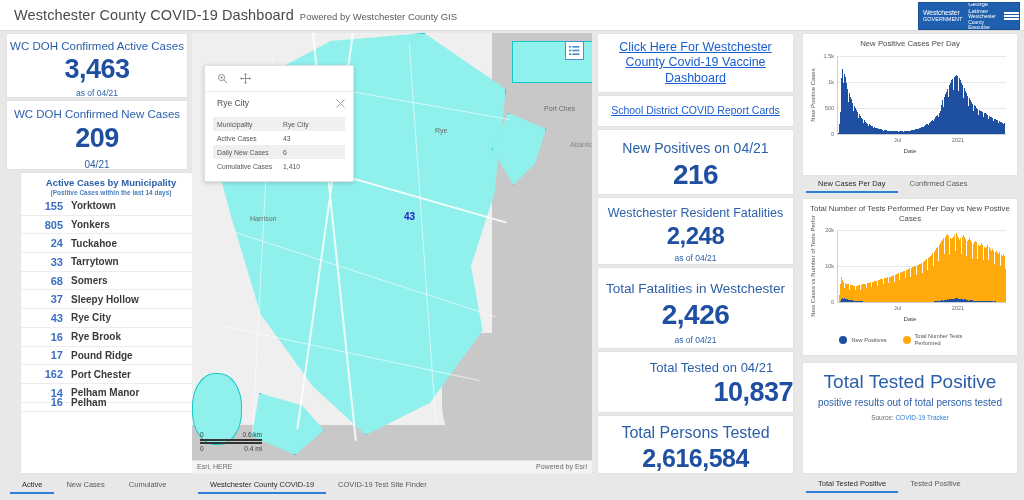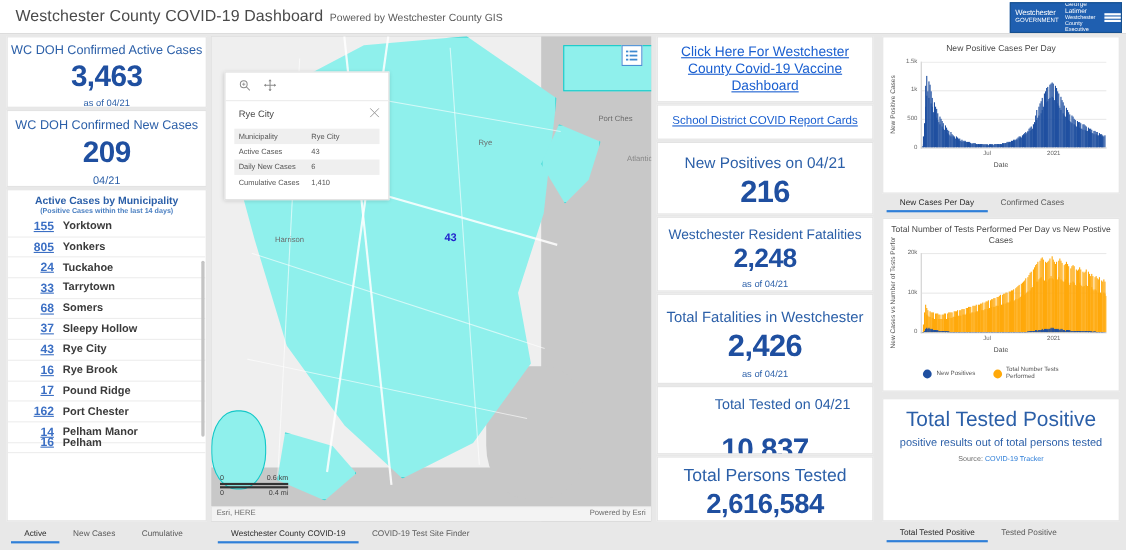--- a/index.html
+++ b/index.html
@@ -53,30 +53,30 @@
   #card-active{left:6px;top:33px;width:182px;height:65px;}
   #card-active .stat-title{margin-top:6px;}
   #card-active .stat-value{font-size:27px;margin-top:2px;}
   #card-active .stat-note{margin-top:3px;}
 
   #card-new{left:6px;top:100px;width:182px;height:70px;}
   #card-new .stat-title{margin-top:7px;}
   #card-new .stat-value{font-size:27px;margin-top:3px;}
   #card-new .stat-note{margin-top:5px;font-size:10px;}
 
-  #card-muni{left:6px;top:172px;width:182px;height:302px;}
+  #card-muni{left:20px;top:172px;width:182px;height:302px;}
   .muni-head{padding-top:4px;}
   .muni-head .t{text-align:center;color:#2b5fa8;font-size:9.5px;font-weight:700;}
   .muni-head .s{text-align:center;color:#4a7fc1;font-size:6.5px;font-weight:700;margin-top:1px;}
   .muni-list{position:relative;height:276px;overflow:hidden;margin-top:1px;}
   .muni-row{
     display:flex;align-items:center;height:18.7px;
     border-bottom:1px solid #ededed;padding-left:10px;box-sizing:border-box;
   }
-  .muni-row .n{color:#3b6fc4;font-size:11px;font-weight:600;width:32px;text-align:right;text-decoration:underline;}
+  .muni-row .n{color:#3b6fc4;font-size:11px;font-weight:600;width:32px;text-align:right;}
   .muni-row .l{color:#3a3a3a;font-size:10px;font-weight:700;margin-left:8px;}
   .muni-scrollbar{
     position:absolute;right:1px;top:40px;width:3px;height:160px;background:#c4c4c4;border-radius:2px;
   }
 
   
   #map{
     left:192px;top:33px;width:400px;height:441px;border:none;
     background:#c9c9c9;
   }
@@ -129,21 +129,21 @@
   #card-resfat{left:597px;top:197px;width:197px;height:68px;}
   #card-resfat .stat-title{margin-top:8px;font-size:12.5px;}
   #card-resfat .stat-value{font-size:24px;margin-top:2px;}
   #card-resfat .stat-note{margin-top:3px;}
   #card-totfat{left:597px;top:267px;width:197px;height:82px;}
   #card-totfat .stat-title{margin-top:13px;font-size:13.5px;}
   #card-totfat .stat-value{font-size:28px;margin-top:3px;}
   #card-totfat .stat-note{margin-top:4px;}
   #card-tested{left:597px;top:351px;width:197px;height:62px;}
   #card-tested .stat-title{margin-top:8px;font-size:13px;margin-left:32px;}
-  #card-tested .stat-value{font-size:27px;margin-top:18px;}
+  #card-tested .stat-value{font-size:27px;margin-top:2px;text-align:right;}
   #card-persons{left:597px;top:415px;width:197px;height:59px;}
   #card-persons .stat-title{margin-top:8px;font-size:16px;font-weight:400;}
   #card-persons .stat-value{font-size:25px;margin-top:2px;}
 
   
   #card-chart1{left:802px;top:33px;width:216px;height:143px;}
   #card-chart2{left:802px;top:198px;width:216px;height:158px;}
   #card-pos{left:802px;top:362px;width:216px;height:112px;}
 
   .chart-title{text-align:center;font-size:7.8px;color:#4a4a4a;padding-top:5px;line-height:1.25;}

